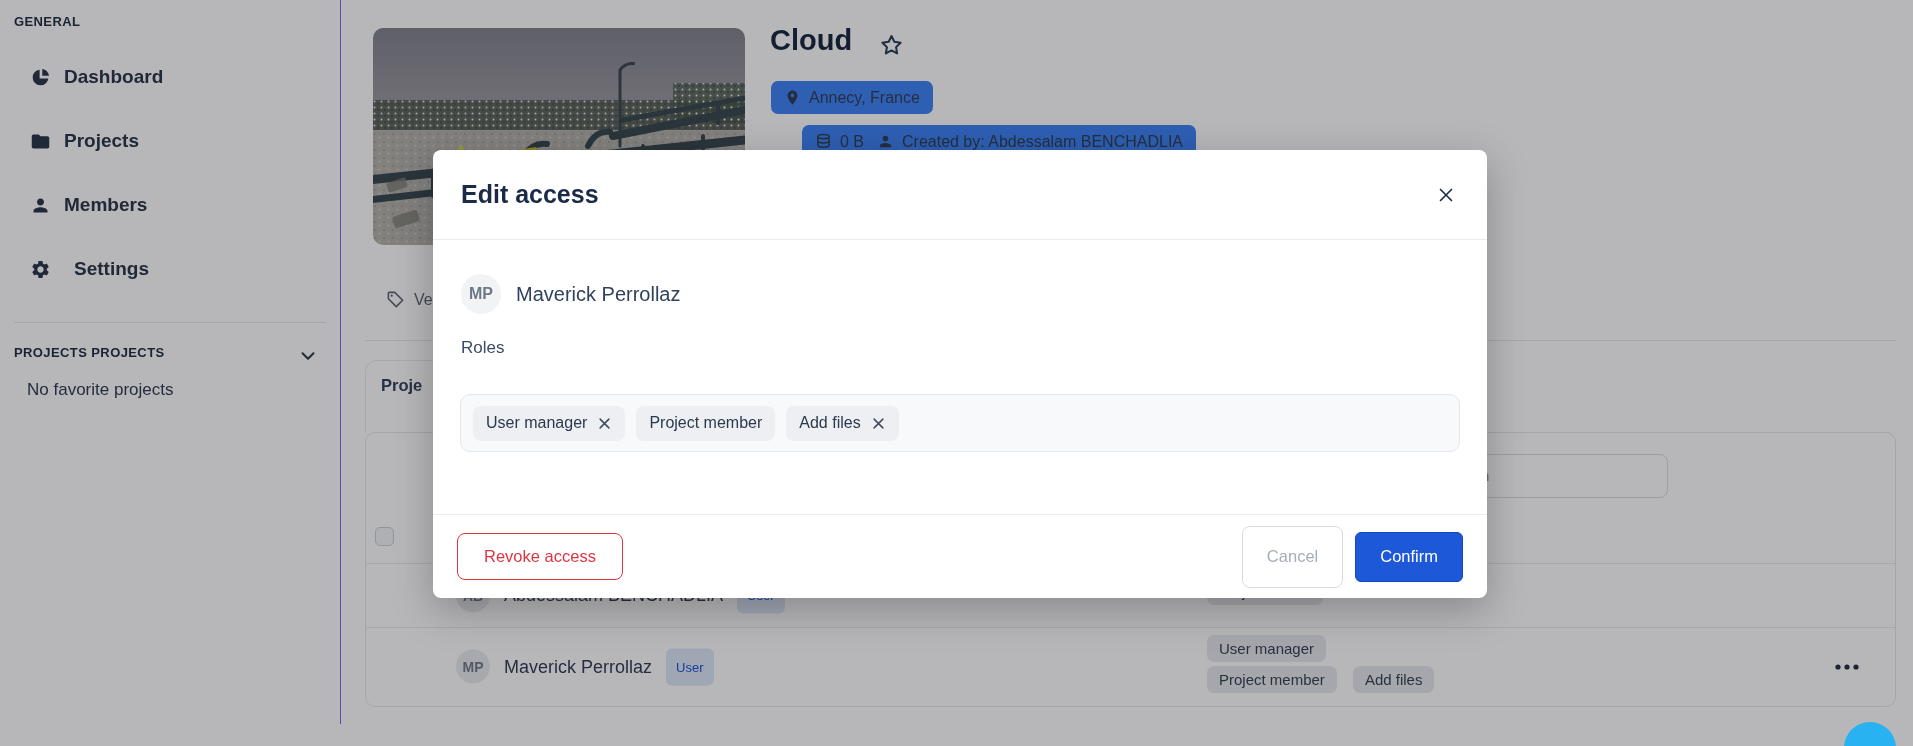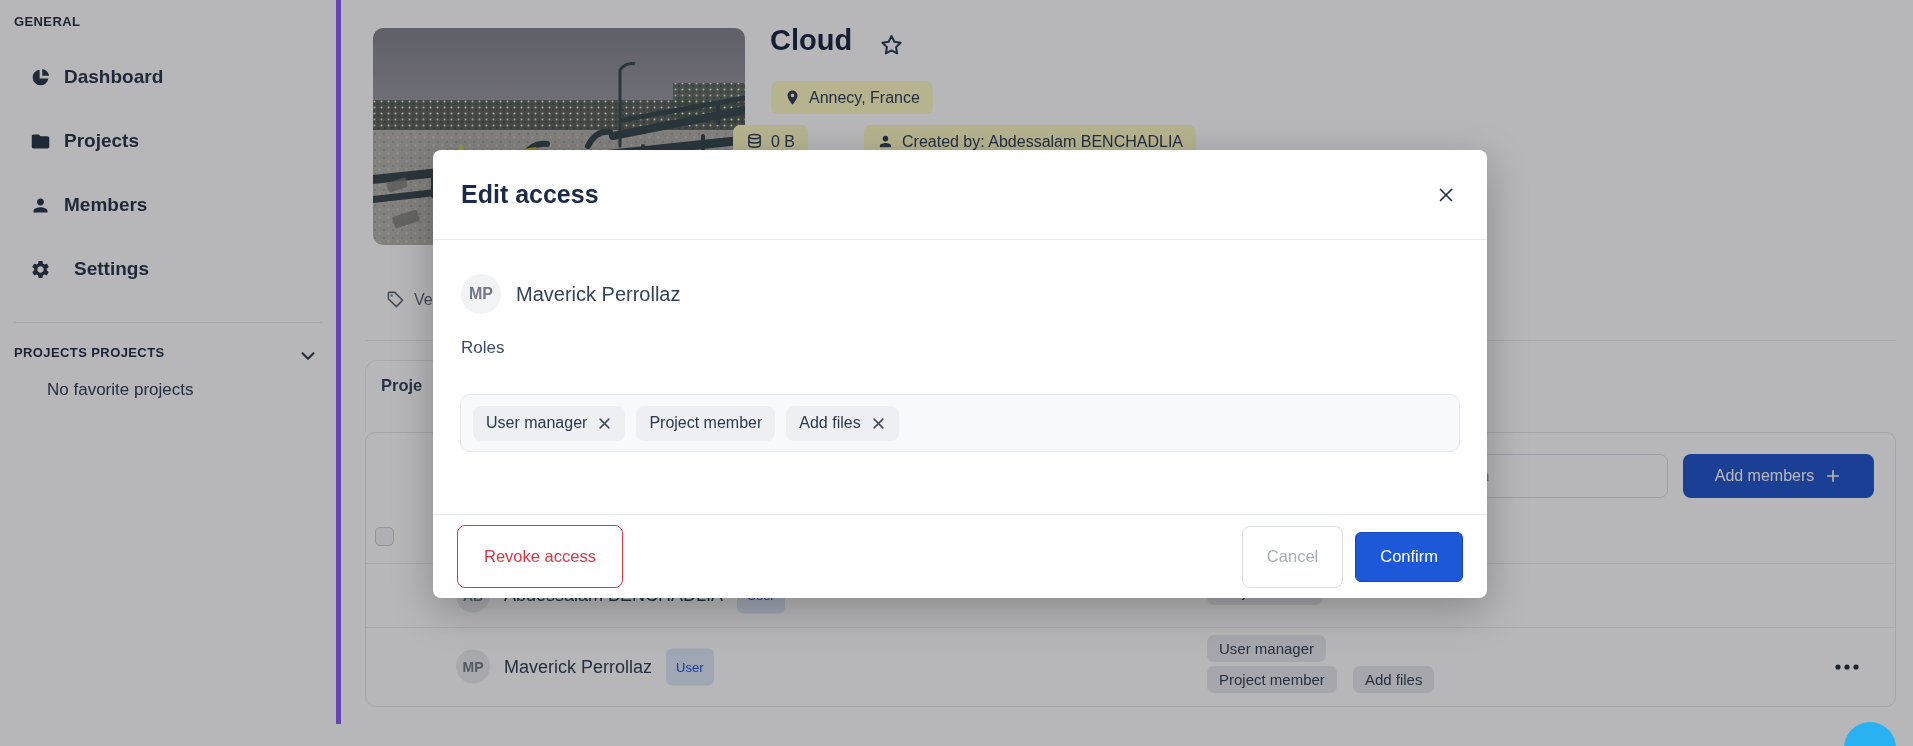--- a/index.html
+++ b/index.html
@@ -2,33 +2,33 @@
 <html><head>
 <meta charset="utf-8">
 <style>
   * { box-sizing: border-box; margin: 0; padding: 0; }
   html,body { width:1913px; height:746px; }
   body { font-family: "Liberation Sans", sans-serif; background:#fff; }
   #stage { position:relative; width:1913px; height:746px; overflow:hidden; background:#fff; }
   svg { display:block; }
 
   
-  #sidebar { position:absolute; left:0; top:0; width:341px; height:724px; background:#fff; border-right:5px solid #8b5cf6; }
+  #sidebar { position:absolute; left:0; top:0; width:341px; height:724px; background:#fff; border-right:1px solid #8b5cf6; }
   .side-section { position:absolute; left:14px; font-size:13px; font-weight:bold; letter-spacing:.4px; color:#1f2b3e; }
   .nav-item { position:absolute; left:30px; display:flex; align-items:center; gap:13px; color:#273447; font-size:19px; font-weight:600; cursor:pointer; }
   .nav-item svg { width:21px; height:21px; }
   .side-divider { position:absolute; left:14px; right:14px; top:322px; height:1px; background:#e5e7ea; }
   .fav-chevron { position:absolute; left:297px; top:345px; width:22px; height:22px; color:#2b3648; cursor:pointer; }
-  .fav-empty { position:absolute; left:27px; top:380px; font-size:17px; color:#2d3a4e;margin-left:20px; }
+  .fav-empty { position:absolute; left:27px; top:380px; font-size:17px; color:#2d3a4e; }
 
   
   #cover-image { position:absolute; left:373px; top:28px; width:372px; height:217px; border-radius:10px; overflow:hidden; }
   #page-title { position:absolute; left:770px; top:24px; font-size:29px; font-weight:800; color:#15243f; }
   #fav-star { position:absolute; left:878px; top:32px; width:27px; height:27px; color:#2c3a52; cursor:pointer; }
-  .chip { position:absolute; display:inline-flex; align-items:center; gap:8px; background:#fef9c3; border-radius:7px; height:33px; padding:0 13px; font-size:16px; color:#2e3c52; }
+  .chip { position:absolute; display:inline-flex; align-items:center; gap:8px; background:#3b82f6; border-radius:7px; height:33px; padding:0 13px; font-size:16px; color:#2e3c52; }
   .chip svg { width:17px; height:17px; flex:0 0 auto; }
   #tag-row { position:absolute; left:386px; top:290px; display:flex; align-items:center; gap:9px; color:#5b6472; font-size:16px; }
   #tag-row svg { width:19px; height:19px; }
   #section-divider { position:absolute; left:365px; top:340px; width:1531px; height:1px; background:#e6e8ec; }
   #members-tab { position:absolute; left:365px; top:360px; width:142px; height:72px; background:#fff; border:1px solid #e7eaee; border-bottom:none; border-radius:12px 12px 0 0; font-size:16.5px; font-weight:600; color:#33405a; padding:15px 0 0 15px; cursor:pointer; }
 
   
   #members-card { position:absolute; left:365px; top:432px; width:1531px; height:275px; background:#fff; border:1px solid #e3e6ea; border-radius:10px; }
   #member-search { position:absolute; left:1372px; top:454px; width:296px; height:44px; background:#fff; border:1px solid #d9dde2; border-radius:8px; }
   #member-search span { position:absolute; left:108px; top:12px; font-size:15px; color:#8e96a3; }
@@ -60,21 +60,21 @@
   .avatar.md { width:40px; height:40px; font-size:16px; background:#f1f3f5; color:#6e7886; }
   #modal-user-name { font-size:20px; color:#32425c; }
   #roles-label { position:absolute; left:28px; top:350px; font-size:17px; color:#3c4c66; }
   #roles-input { position:absolute; left:27px; top:244px; width:1000px; height:58px; background:#f8f9fb; border:1px solid #e4e7ec; border-radius:10px; display:flex; align-items:center; gap:11px; padding:0 12px; cursor:text; }
   #roles-label { top:188px; }
   #roles-input { top:244px; }
   .role-tag { display:inline-flex; align-items:center; gap:10px; background:#edeff2; border-radius:8px; height:35px; padding:0 13px; font-size:16px; color:#2c394e; }
   .tag-x { width:15px; height:15px; color:#3f4a5a; background:none; border:none; padding:0; cursor:pointer; }
   .tag-x svg { width:15px; height:15px; }
   #modal-footer { position:absolute; left:0; right:0; bottom:0; height:84px; border-top:1px solid #e9ebee; display:flex; align-items:center; padding:0 24px; gap:12px; }
-  #revoke-btn { height:63px; padding:0 26px; background:#fff; border:1px solid #df3541; border-radius:8px; color:#df3541; font-size:16.5px; font-family:inherit; cursor:pointer; }
+  #revoke-btn { height:47px; padding:0 26px; background:#fff; border:1px solid #df3541; border-radius:8px; color:#df3541; font-size:16.5px; font-family:inherit; cursor:pointer; }
   #cancel-btn { margin-left:auto; height:62px; padding:0 24px; background:#fff; border:1px solid #d8dce2; border-radius:8px; color:#a6adb8; font-size:16.5px; font-family:inherit; cursor:pointer; }
   #confirm-btn { height:50px; padding:0 24px; background:#1d58d8; border:1px solid #1547b8; border-radius:6px; color:#fff; font-size:16.5px; font-family:inherit; cursor:pointer; }
 </style>
 </head>
 <body>
 
 <div id="stage">
 
   <nav id="sidebar">
     <div class="side-section" style="top:14px;">GENERAL</div>
@@ -169,21 +169,21 @@
       </svg>
   </span>
 
   <div class="chip" style="left:771px; top:81px;">
     <svg viewBox="0 0 24 24" fill="#2e3c52">
         <path d="M12 2C8.13 2 5 5.13 5 9c0 5.25 7 13 7 13s7-7.75 7-13c0-3.87-3.13-7-7-7zm0 9.5c-1.38 0-2.5-1.12-2.5-2.5s1.12-2.5 2.5-2.5 2.5 1.12 2.5 2.5-1.12 2.5-2.5 2.5z"></path>
       </svg>
     <span>Annecy, France</span>
   </div>
 
-  <div class="chip" style="left:733px; top:125px;">
+  <div class="chip" style="left:802px; top:125px;">
     <svg viewBox="0 0 24 24" fill="none" stroke="#2e3c52" stroke-width="2">
         <ellipse cx="12" cy="5" rx="8" ry="3"></ellipse>
         <path d="M4 5v6c0 1.66 3.58 3 8 3s8-1.34 8-3V5"></path>
         <path d="M4 11v6c0 1.66 3.58 3 8 3s8-1.34 8-3v-6"></path>
       </svg>
     <span>0 B</span>
   </div>
 
   <div class="chip" style="left:864px; top:125px;">
     <svg viewBox="0 0 24 24" fill="#2e3c52">
@@ -200,26 +200,20 @@
     <span>Ve</span>
   </div>
 
   <div id="section-divider"></div>
   <div id="members-tab">Proje</div>
 
   <div id="members-card"></div>
   <div id="member-search">
     <span>n</span>
   </div>
-  <button id="add-members-btn">
-    <span>Add members</span>
-    <svg viewBox="0 0 24 24" fill="none" stroke="#fff" stroke-width="2.2" stroke-linecap="round">
-        <path d="M12 5v14M5 12h14"></path>
-      </svg>
-  </button>
   <div id="table-checkbox"></div>
   <div class="table-divider" style="top:563px;"></div>
 
   <div class="member-row" style="top:563px; height:64px;">
     <div class="row-left">
       <div class="avatar sm">AB</div>
       <span class="member-name">Abdessalam BENCHADLIA</span>
       <span class="user-badge">User</span>
     </div>
     <div class="roles-block" style="top:15px;">

